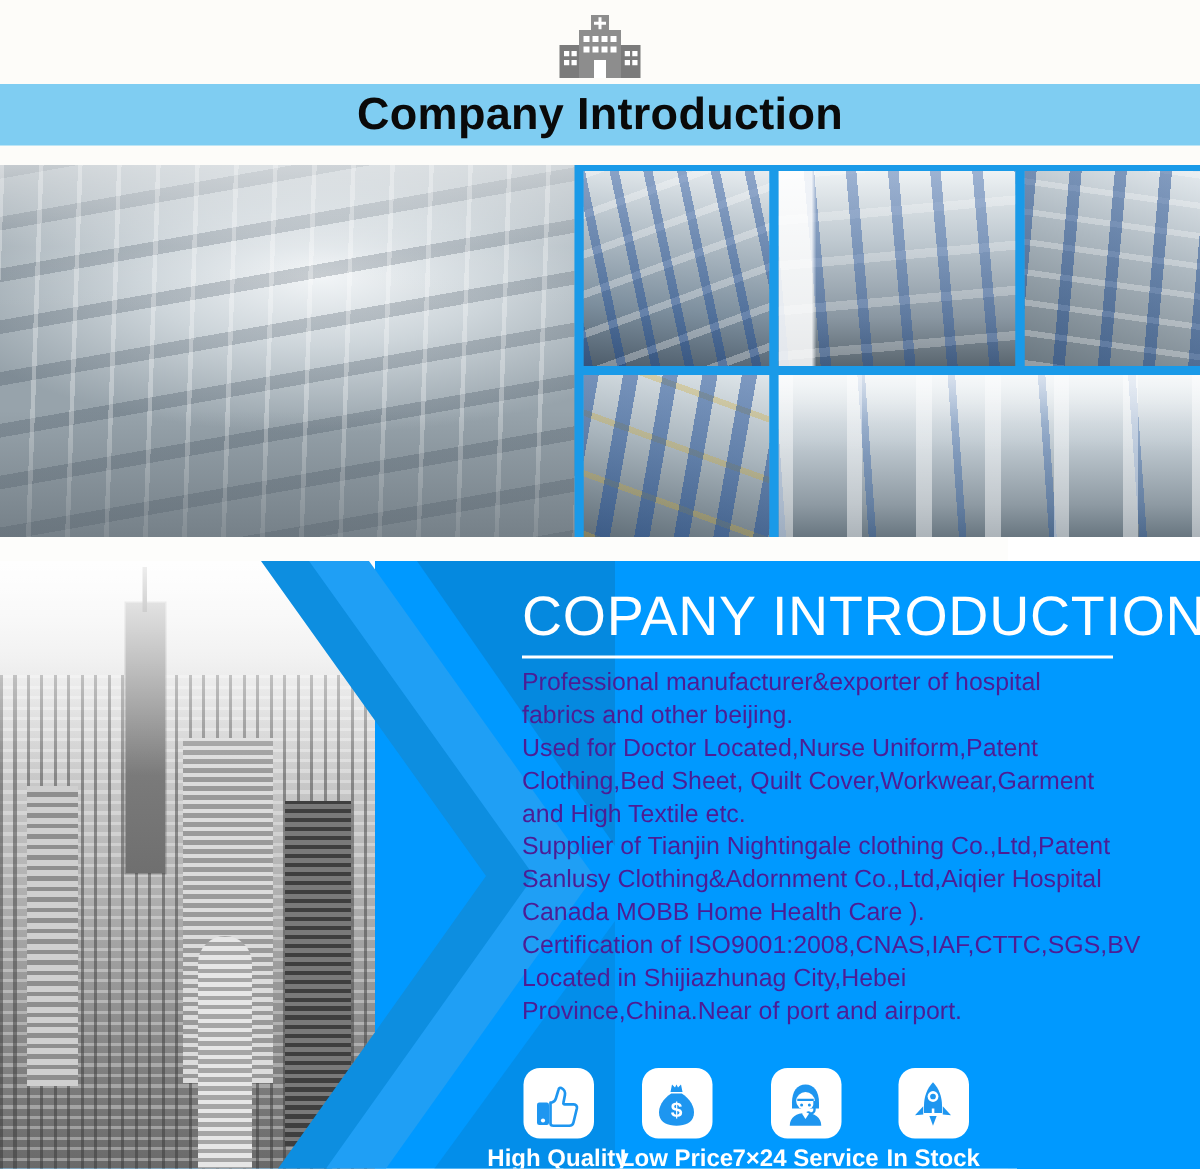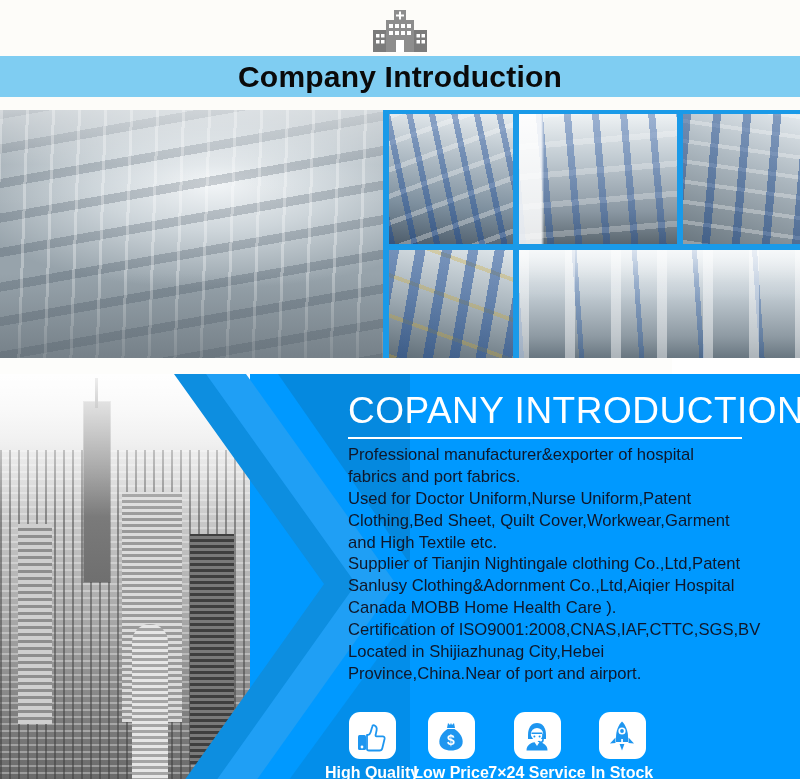--- a/index.html
+++ b/index.html
@@ -130,21 +130,21 @@
   
   .panel { position:absolute; left:344px; top:0; width:456px; height:421px; }
   .panel-title {
     position:absolute; left:4px; top:16px;
     font-size:37px; color:#ffffff; letter-spacing:0.5px;
     font-family:"Liberation Sans", sans-serif; font-weight:400; white-space:nowrap;
   }
   .rule { position:absolute; left:4px; top:63px; width:394px; height:2px; background:#ffffff; }
   .body-text {
     position:absolute; left:4px; top:70px; width:452px;
-    color:#0f172a; font-size:16.6px; line-height:1.32;
+    color:#4c1d95; font-size:16.6px; line-height:1.32;
     font-family:"Liberation Sans", sans-serif;
   }
   .body-text p { margin:0; }
 
   
   .features {
     position:absolute; left:340px; top:338px; width:300px; height:80px;
     display:flex; align-items:flex-start; gap:15px;
   }
   .feature { width:64px; display:flex; flex-direction:column; align-items:center; }
@@ -239,22 +239,22 @@
         <polygon points="128,0 260,190 260,0" fill="#0a7cc4" opacity="0.55"></polygon>
         <polygon points="128,421 260,240 260,421" fill="#0a7cc4" opacity="0.35"></polygon>
       </svg>
     </div>
 
     <div class="panel">
       <div class="panel-title">COPANY INTRODUCTION</div>
       <div class="rule"></div>
       <div class="body-text">
         <p>Professional manufacturer&amp;exporter of hospital</p>
-        <p>fabrics and port fabrics.</p>
-        <p>Used for Doctor Uniform,Nurse Uniform,Patent</p>
+        <p>fabrics and other beijing.</p>
+        <p>Used for Doctor Located,Nurse Uniform,Patent</p>
         <p>Clothing,Bed Sheet, Quilt Cover,Workwear,Garment</p>
         <p>and High Textile etc.</p>
         <p>Supplier of Tianjin Nightingale clothing Co.,Ltd,Patent</p>
         <p>Sanlusy Clothing&amp;Adornment Co.,Ltd,Aiqier Hospital</p>
         <p>Canada MOBB Home Health Care ).</p>
         <p>Certification of ISO9001:2008,CNAS,IAF,CTTC,SGS,BV</p>
         <p>Located in Shijiazhunag City,Hebei</p>
         <p>Province,China.Near of port and airport.</p>
       </div>
     </div>

